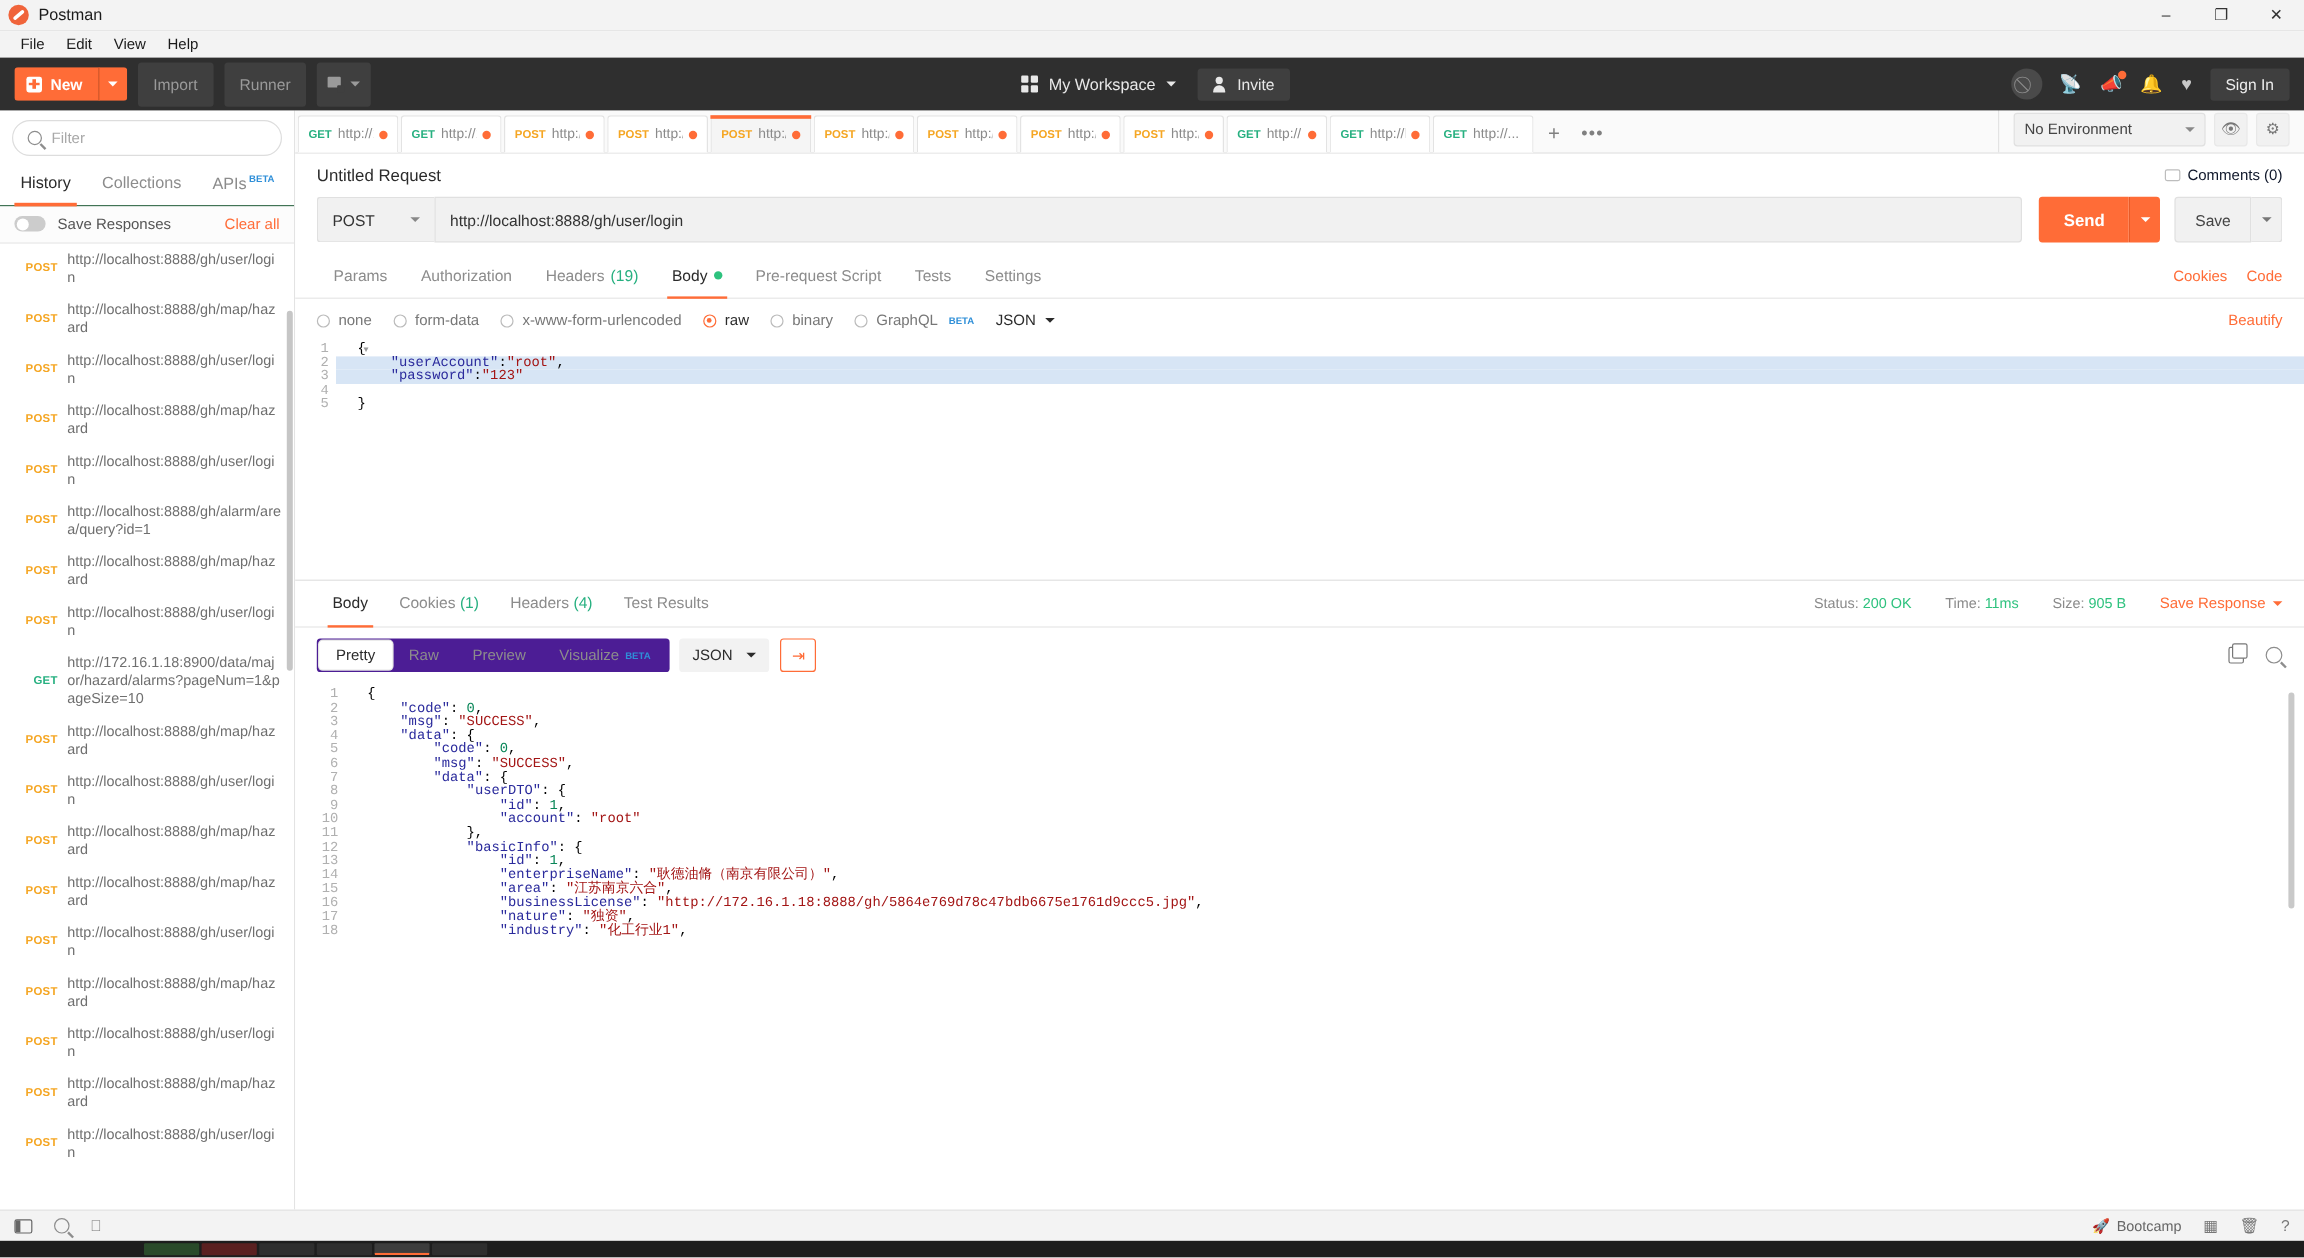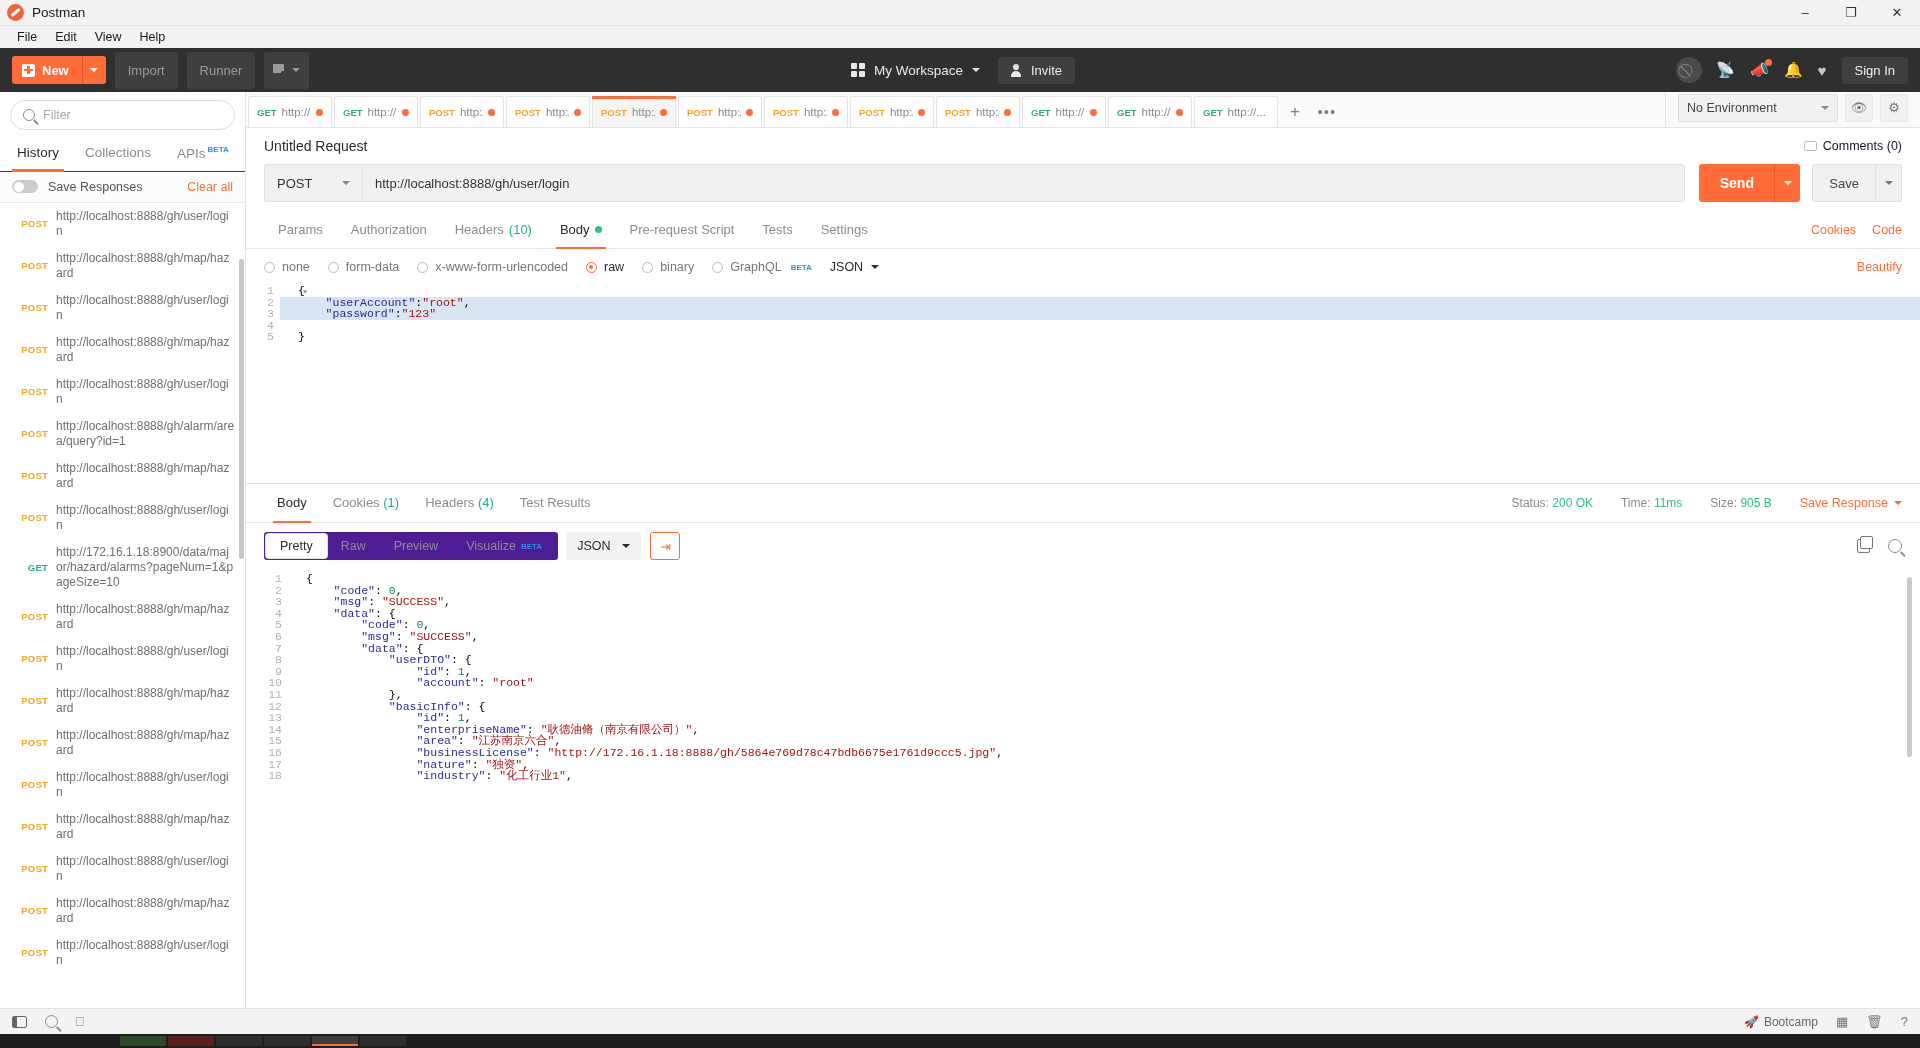--- a/index.html
+++ b/index.html
@@ -522,21 +522,21 @@
 
       <div class="reqtabs">
         <div class="rqt">
             <span>Params</span>
           </div>
         <div class="rqt">
             <span>Authorization</span>
           </div>
         <div class="rqt">
             <span>Headers</span>
-            <span class="cnt">(10)</span>
+            <span class="cnt">(19)</span>
           </div>
         <div class="rqt active">
             <span>Body</span>
             <span class="greendot"></span>
           </div>
         <div class="rqt">
             <span>Pre-request Script</span>
           </div>
         <div class="rqt">
             <span>Tests</span>

